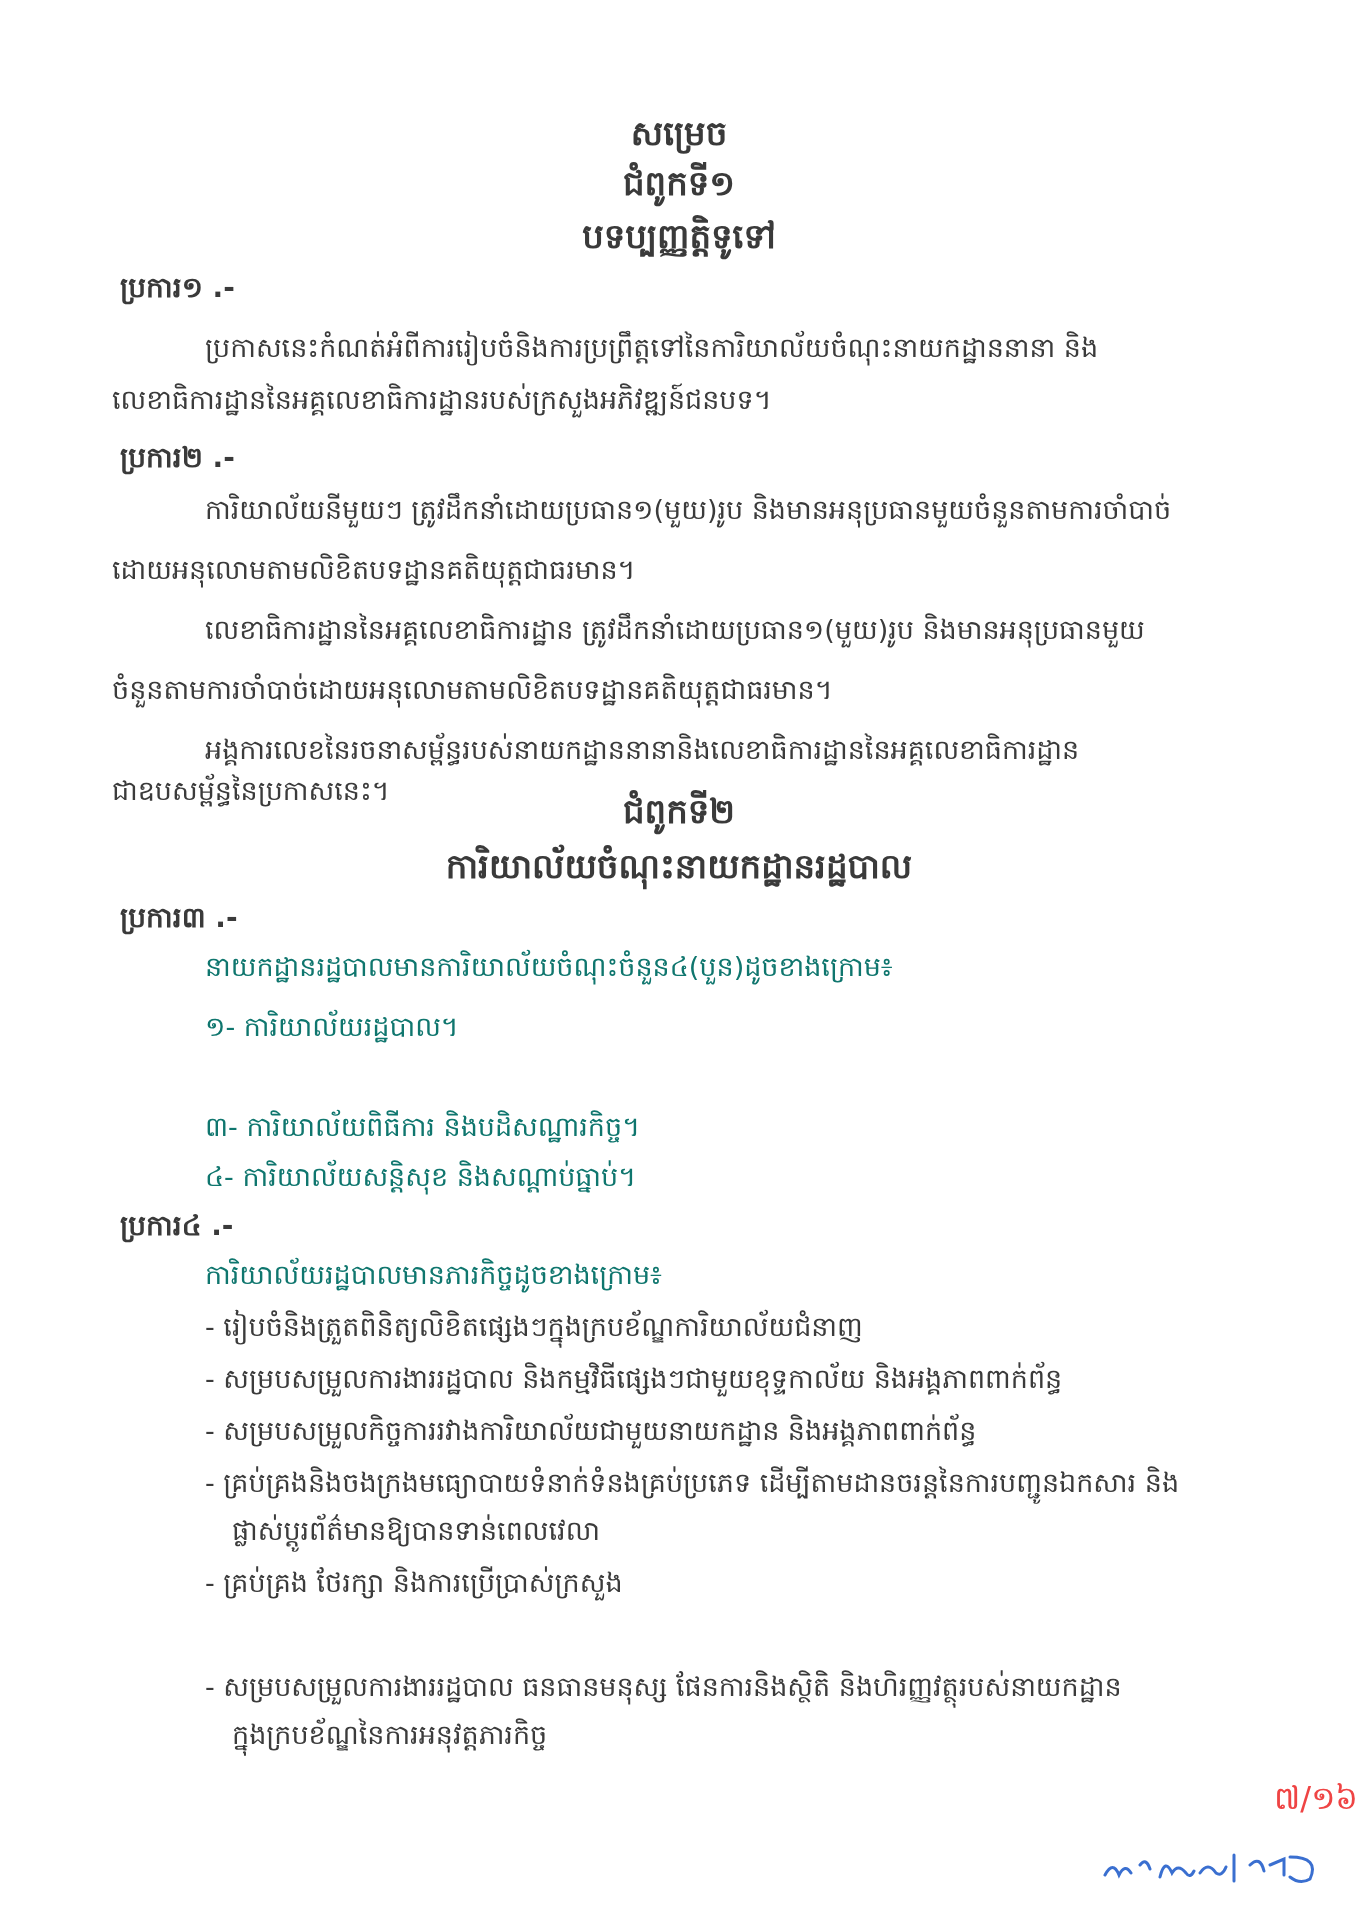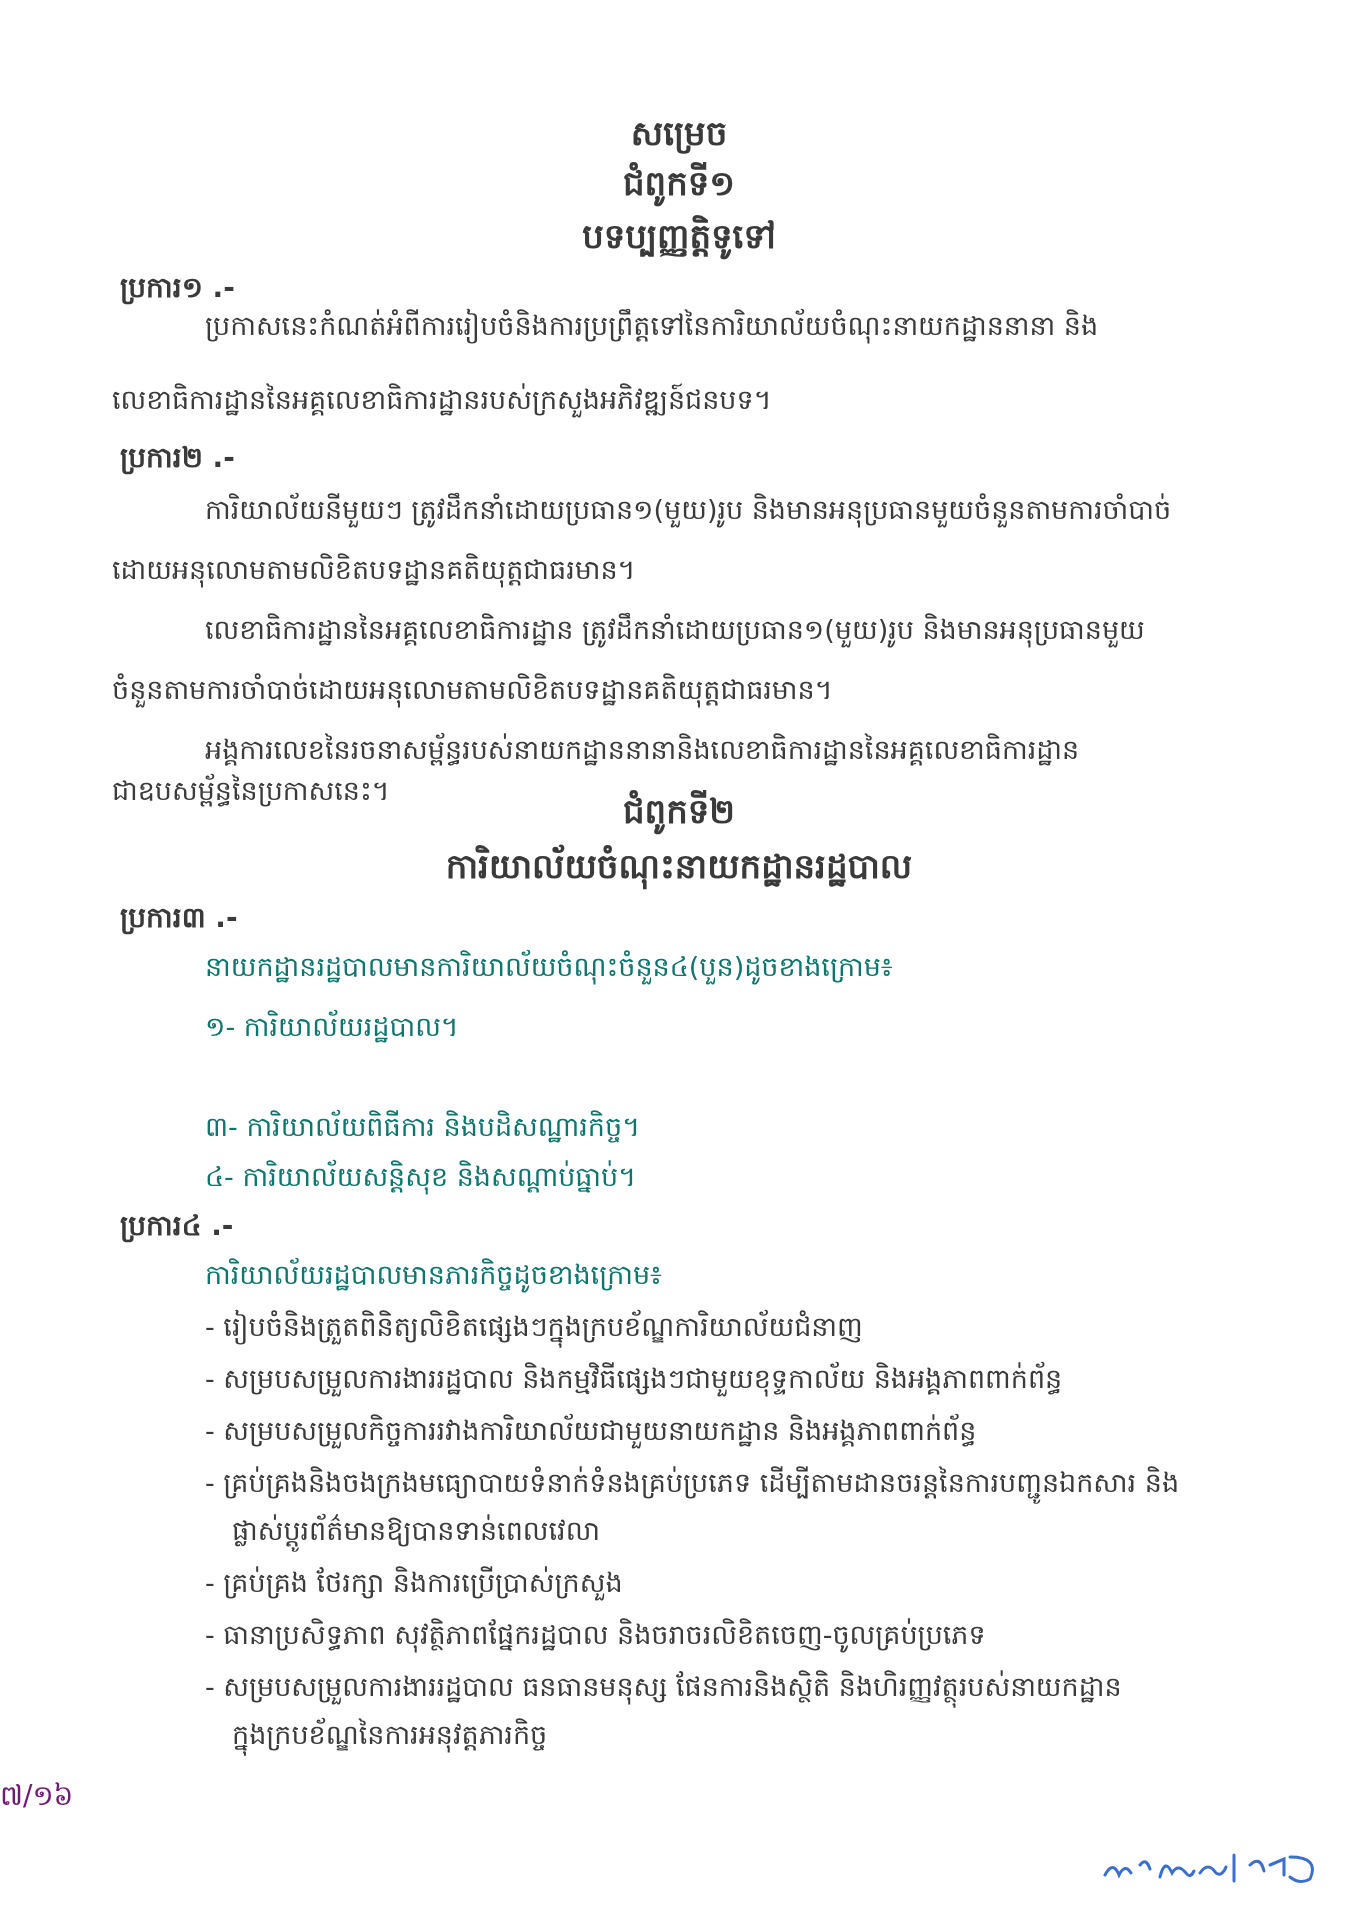--- a/index.html
+++ b/index.html
@@ -8,33 +8,33 @@
   .page { position:absolute; left:0; top:0; width:1358px; height:1920px;border-radius:14px; }
   .center-title { position:absolute; left:0; width:1358px; text-align:center;
                   font-weight:bold; font-size:34px; color:#3a3a3a; }
   .article { position:absolute; left:112px; font-weight:bold; font-size:28px; color:#3a3a3a;margin-left:8px; }
   .para { position:absolute; font-size:27px; line-height:60px; color:#3b3b3b; white-space:nowrap; }
   .indent { left:205px; }
   .full { left:112px; }
   .item { position:absolute; left:205px; font-size:27px; color:#0f766e; white-space:nowrap; }
   .bullet { position:absolute; left:205px; font-size:27px; color:#3b3b3b; white-space:nowrap; }
   .cont { left:232px;font-family:Liberation Mono, monospace; }
-  .page-num { position:absolute; left:0; width:1358px; text-align:left; top:1778px; font-size:28px; color:#701a75; }
+  .page-num { position:absolute; left:0; width:1358px; text-align:right; top:1778px; font-size:32px; color:#ef4444; }
   .sig { position:absolute; left:1100px; top:1835px; width:230px; height:60px; }
 </style>
 </head>
 <body>
 
 <div class="page">
   <div class="center-title" style="top:112px">សម្រេច</div>
   <div class="center-title" style="top:162px">ជំពូកទី១</div>
   <div class="center-title" style="top:215px">បទប្បញ្ញត្តិទូទៅ</div>
 
   <div class="article" style="top:270px">ប្រការ១ .-</div>
-  <div class="para indent" style="top:296px">ប្រកាសនេះកំណត់អំពីការរៀបចំនិងការប្រព្រឹត្តទៅនៃការិយាល័យចំណុះនាយកដ្ឋាននានា និង</div>
+  <div class="para indent" style="top:318px">ប្រកាសនេះកំណត់អំពីការរៀបចំនិងការប្រព្រឹត្តទៅនៃការិយាល័យចំណុះនាយកដ្ឋាននានា និង</div>
   <div class="para full" style="top:370px">លេខាធិការដ្ឋាននៃអគ្គលេខាធិការដ្ឋានរបស់ក្រសួងអភិវឌ្ឍន៍ជនបទ។</div>
 
   <div class="article" style="top:440px">ប្រការ២ .-</div>
   <div class="para indent" style="top:480px">ការិយាល័យនីមួយៗ ត្រូវដឹកនាំដោយប្រធាន១(មួយ)រូប និងមានអនុប្រធានមួយចំនួនតាមការចាំបាច់</div>
   <div class="para full" style="top:540px">ដោយអនុលោមតាមលិខិតបទដ្ឋានគតិយុត្តជាធរមាន។</div>
   <div class="para indent" style="top:600px">លេខាធិការដ្ឋាននៃអគ្គលេខាធិការដ្ឋាន ត្រូវដឹកនាំដោយប្រធាន១(មួយ)រូប និងមានអនុប្រធានមួយ</div>
   <div class="para full" style="top:660px">ចំនួនតាមការចាំបាច់ដោយអនុលោមតាមលិខិតបទដ្ឋានគតិយុត្តជាធរមាន។</div>
   <div class="para indent" style="top:720px">អង្គការលេខនៃរចនាសម្ព័ន្ធរបស់នាយកដ្ឋាននានានិងលេខាធិការដ្ឋាននៃអគ្គលេខាធិការដ្ឋាន</div>
   <div class="para full" style="top:761px">ជាឧបសម្ព័ន្ធនៃប្រកាសនេះ។</div>
 
@@ -48,21 +48,20 @@
   <div class="item" style="top:1160px">៤- ការិយាល័យសន្តិសុខ និងសណ្តាប់ធ្នាប់។</div>
 
   <div class="article" style="top:1208px">ប្រការ៤ .-</div>
   <div class="item" style="top:1258px">ការិយាល័យរដ្ឋបាលមានភារកិច្ចដូចខាងក្រោម៖</div>
   <div class="bullet" style="top:1310px">- រៀបចំនិងត្រួតពិនិត្យលិខិតផ្សេងៗក្នុងក្របខ័ណ្ឌការិយាល័យជំនាញ</div>
   <div class="bullet" style="top:1362px">- សម្របសម្រួលការងាររដ្ឋបាល និងកម្មវិធីផ្សេងៗជាមួយខុទ្ទកាល័យ និងអង្គភាពពាក់ព័ន្ធ</div>
   <div class="bullet" style="top:1414px">- សម្របសម្រួលកិច្ចការរវាងការិយាល័យជាមួយនាយកដ្ឋាន និងអង្គភាពពាក់ព័ន្ធ</div>
   <div class="bullet" style="top:1466px">- គ្រប់គ្រងនិងចងក្រងមធ្យោបាយទំនាក់ទំនងគ្រប់ប្រភេទ ដើម្បីតាមដានចរន្តនៃការបញ្ជូនឯកសារ និង</div>
   <div class="bullet cont" style="top:1514px">ផ្លាស់ប្តូរព័ត៌មានឱ្យបានទាន់ពេលវេលា</div>
   <div class="bullet" style="top:1566px">- គ្រប់គ្រង ថែរក្សា និងការប្រើប្រាស់ក្រសួង</div>
-  <div class="bullet" style="top:1618px">- ធានាប្រសិទ្ធភាព សុវត្ថិភាពផ្នែករដ្ឋបាល និងចរាចរលិខិតចេញ-ចូលគ្រប់ប្រភេទ</div>
   <div class="bullet" style="top:1670px">- សម្របសម្រួលការងាររដ្ឋបាល ធនធានមនុស្ស ផែនការនិងស្ថិតិ និងហិរញ្ញវត្ថុរបស់នាយកដ្ឋាន</div>
   <div class="bullet cont" style="top:1718px">ក្នុងក្របខ័ណ្ឌនៃការអនុវត្តភារកិច្ច</div>
 
   <div class="page-num">៧/១៦</div>
 
   <svg class="sig" viewBox="0 0 230 60">
     <path d="M5 40 q8 -15 14 0 q6 -12 12 -2 M40 30 q6 -8 10 4 M60 42 q5 -20 12 -4 q6 -10 14 0 q4 6 8 -2 M100 38 q8 -12 16 0 q6 4 10 -6 M134 20 l0 26 M150 30 q10 -10 14 6 M170 30 l14 -6 l0 16 M190 22 q30 0 20 22 q-10 6 -20 -2" stroke="#3a6fd0" stroke-width="3" fill="none" stroke-linecap="round"></path>
   </svg>
 </div>
 

